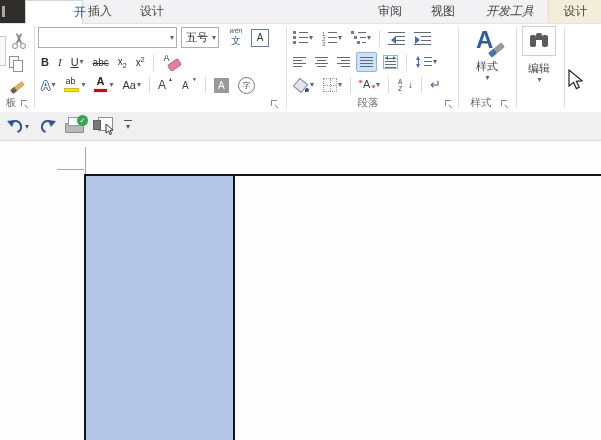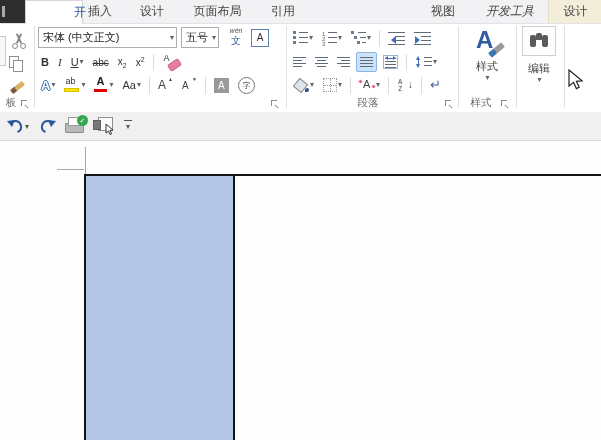--- a/index.html
+++ b/index.html
@@ -155,22 +155,21 @@
 
 <div class="app">
 
   <div class="tabbar">
     <div class="filetab">
         <i></i>
       </div>
     <div class="tab active" style="left:25px;width:58px;padding-left:48px;">开始</div>
     <div class="tab" style="left:76px;width:48px;">插入</div>
     <div class="tab" style="left:128px;width:48px;">设计</div>
-    <div class="tab" style="left:180px;width:75px;">页面布局</div>
-    <div class="tab" style="left:259px;width:48px;">引用</div>
+    <div class="tab" style="left:366px;width:48px;">审阅</div>
     <div class="tab" style="left:419px;width:48px;">视图</div>
     <div class="tab" style="left:472px;width:76px;font-style:italic;">开发工具</div>
     <div class="tab contextual" style="left:548px;width:53px;">设计</div>
   </div>
 
   <div class="ribbon">
 
     <div class="pastecut"></div>
     <div class="scissors">
         <i class="b1"></i>
@@ -186,21 +185,20 @@
         <i></i>
       </div>
     <div class="grouplabel" style="left:0;width:22px;">板</div>
     <div class="launcher" style="left:21px;">
         <i class="l1"></i>
         <i class="l2"></i>
       </div>
     <div class="vsep" style="left:34px;"></div>
 
     <div class="combo" style="left:38px;top:3px;width:139px;">
-      <span class="txt">宋体 (中文正文)</span>
       <span class="dd">▾</span>
     </div>
     <div class="combo" style="left:181px;top:3px;width:38px;">
       <span class="txt">五号</span>
       <span class="dd">▾</span>
     </div>
     <div class="phon">
       <span class="p1">wén</span>
       <span class="p2">文</span>
     </div>

